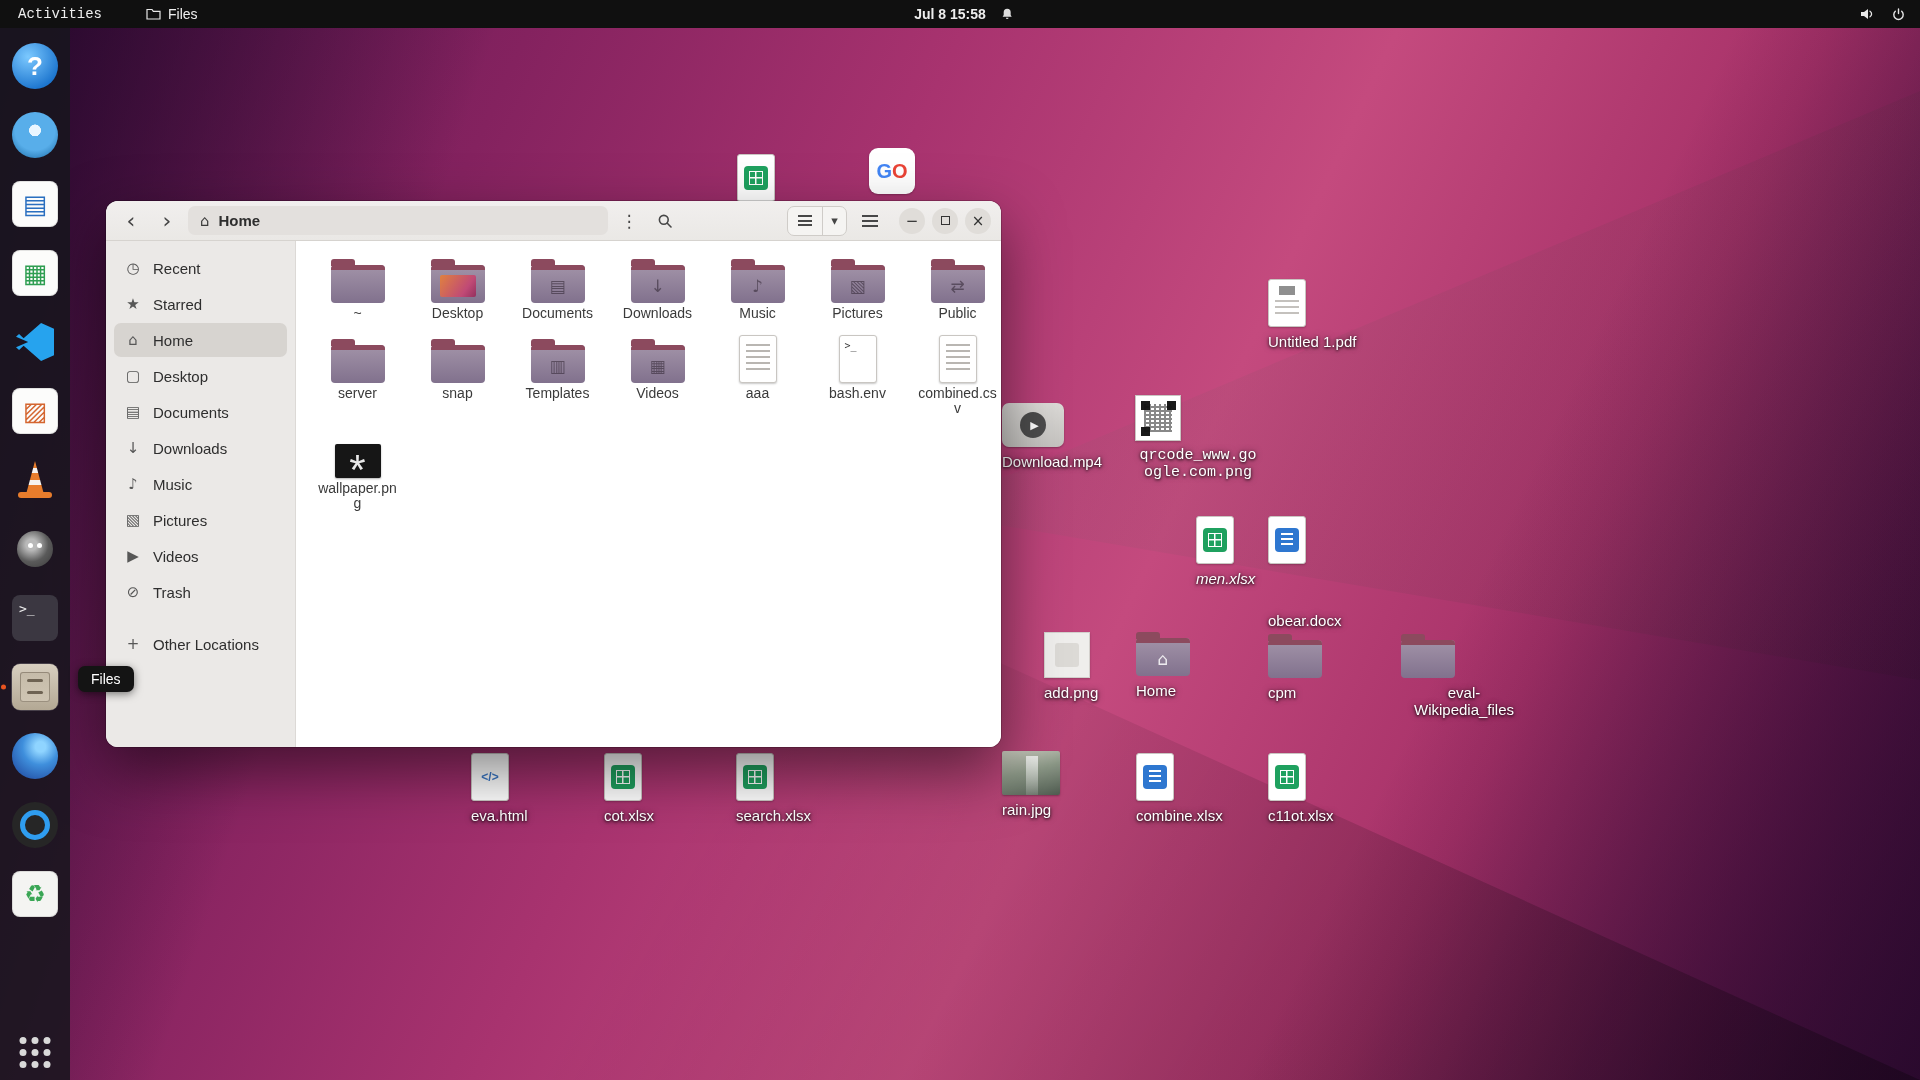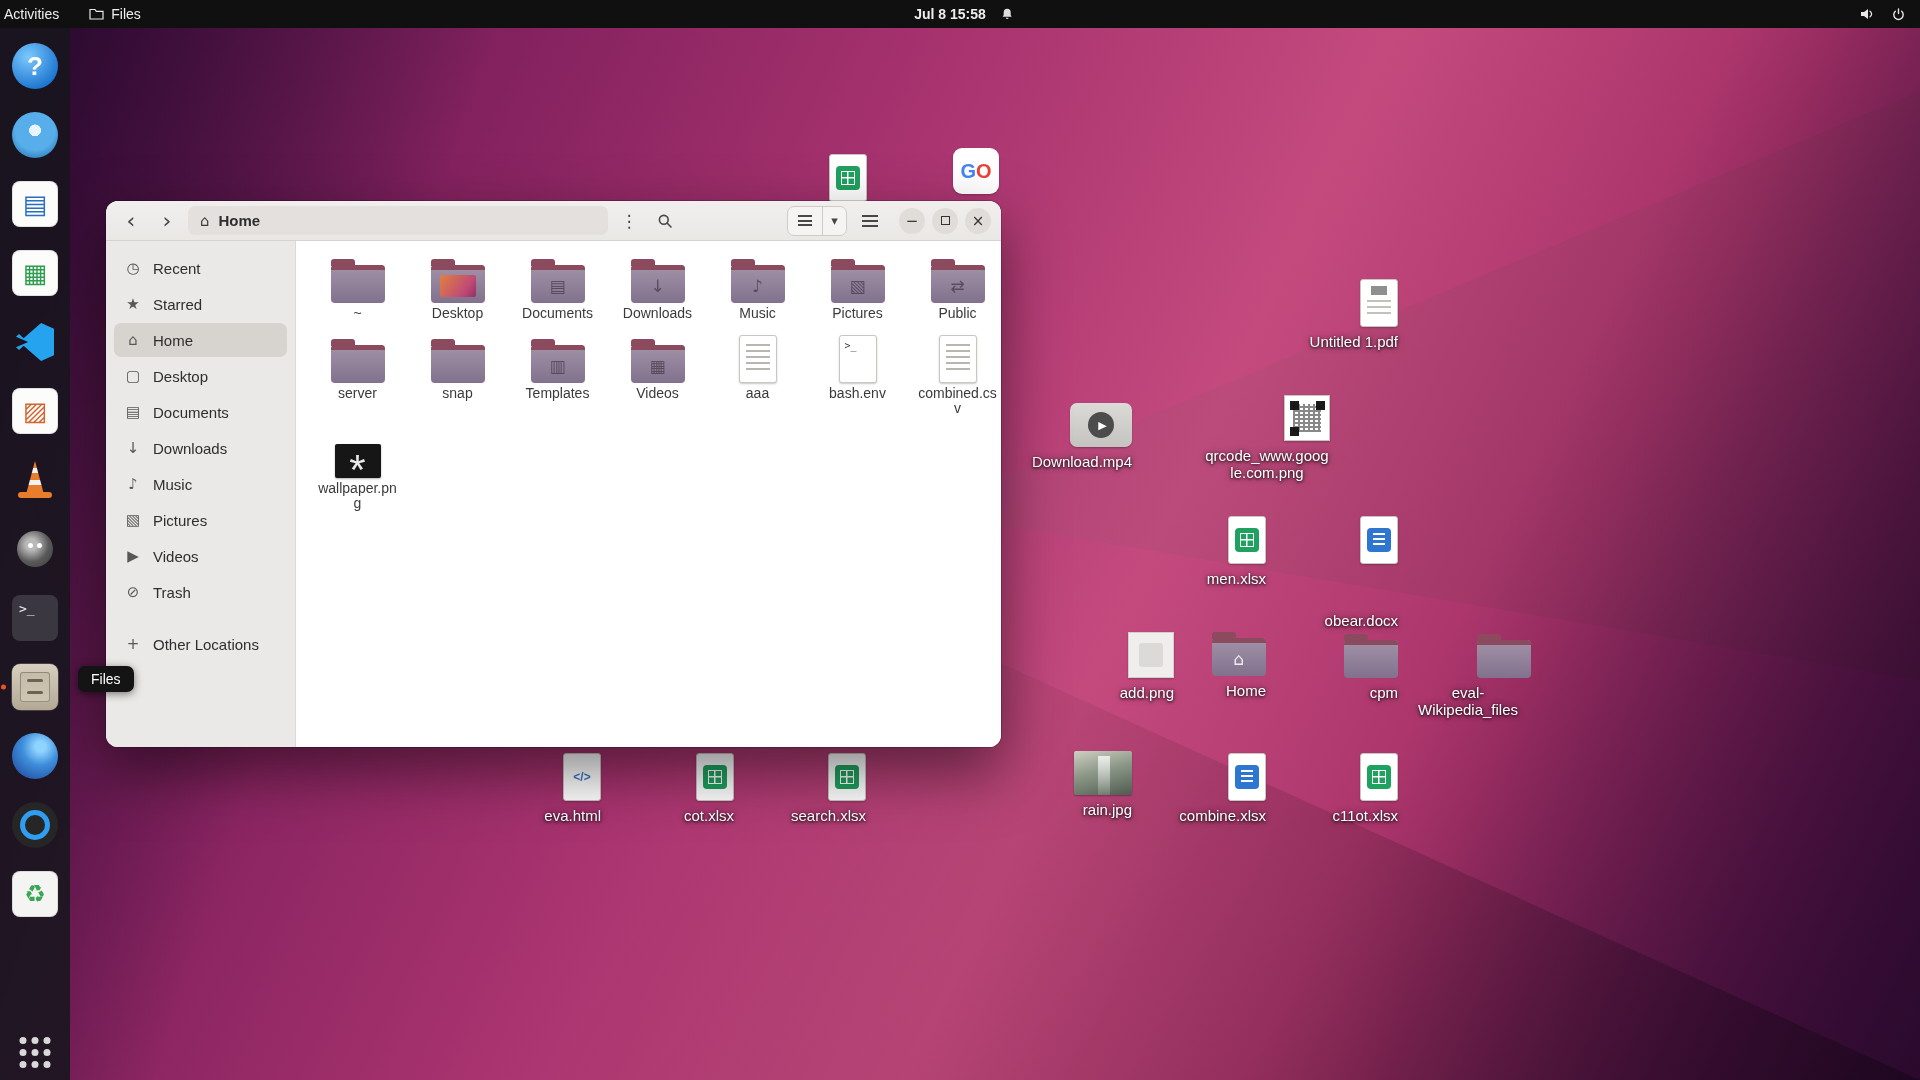--- a/index.html
+++ b/index.html
@@ -17,21 +17,21 @@
   .wallpaper::before { content:""; position:absolute; inset:0;
     background:linear-gradient(120deg, rgba(255,200,220,.10), rgba(0,0,0,.10));
     clip-path:polygon(100% 6%, 48% 46%, 100% 62%); }
   .wallpaper::after { content:""; position:absolute; inset:0;
     background:linear-gradient(300deg, rgba(0,0,0,.28), rgba(0,0,0,0) 55%);
     clip-path:polygon(0 100%, 42% 52%, 100% 100%); }
 
   
   .topbar { position:absolute; top:0; left:0; right:0; height:28px; background:#101010; color:#eee;
     display:flex; align-items:center; font-size:14px; z-index:50; }
-  .tb-activities { padding:0 4px; height:100%; display:flex; align-items:center; }
+  .tb-activities { padding:0 18px; height:100%; display:flex; align-items:center;font-family:Liberation Mono, monospace; }
   .tb-app { display:flex; align-items:center; gap:7px; margin-left:26px; }
   .tb-center { position:absolute; left:50%; transform:translateX(-46%); display:flex; align-items:center; gap:14px; font-weight:bold; }
   .tb-right { margin-left:auto; display:flex; align-items:center; gap:16px; padding-right:14px; }
 
   
   .dock { position:absolute; top:28px; left:0; bottom:0; width:70px; background:rgba(24,22,30,.88);
     display:flex; flex-direction:column; align-items:center; padding-top:14px; z-index:40; }
   .dock-items { display:flex; flex-direction:column; gap:21px; align-items:center; }
   .dock-item { width:48px; height:48px; border-radius:10px; display:flex; align-items:center; justify-content:center; position:relative; }
   .dock-item.active { background:rgba(255,255,255,.18); }
@@ -70,21 +70,21 @@
   .di-ring { background:#262626; border-radius:50%; }
   .di-ring::after { content:""; width:20px; height:20px; border-radius:50%; border:5px solid #2f9df0; }
   .di-trash { background:#f4f4f2; border-radius:8px; box-shadow:inset 0 0 0 1px rgba(0,0,0,.10); }
   .di-trash::after { content:"♻"; font-family:"DejaVu Sans"; color:#3aa655; font-size:24px; }
 
   .dock-tooltip { position:absolute; left:78px; top:666px; z-index:60; background:#141414; color:#fff;
     font-size:14px; padding:5px 13px; border-radius:7px; box-shadow:0 2px 8px rgba(0,0,0,.5); }
 
   
   .desktop-icons { position:absolute; inset:0; z-index:5; }
-  .desk-item { position:absolute; width:130px; display:flex; flex-direction:column; align-items:flex-end; gap:6px; }
+  .desk-item { position:absolute; width:130px; display:flex; flex-direction:column; align-items:flex-start; gap:6px; }
   .desk-icon-box { height:52px; display:flex; align-items:flex-end; justify-content:center; }
   .desk-label { color:#fff; font-size:15px; line-height:17px; text-align:center; max-width:126px;
     word-break:break-word; text-shadow:0 1px 3px rgba(0,0,0,.95), 0 0 6px rgba(0,0,0,.5); }
 
   
   .fi { position:relative; display:block; }
   .fi-folder,.fi-folder-desktop,.fi-folder-home { width:54px; height:38px; border-radius:4px;
     background:linear-gradient(180deg,#a293a8 0%,#81718d 100%); }
   .fi-folder::before,.fi-folder-desktop::before,.fi-folder-home::before { content:""; position:absolute; top:-6px; left:0;
     width:24px; height:7px; background:#8c4a5e; border-radius:3px 3px 0 0; }
@@ -313,30 +313,30 @@
 
     <div class="desk-item" style="left: 1002px; top: 395px;">
       <span class="desk-icon-box">
         <span class="fi fi-video">
           <span class="emblem"></span>
         </span>
       </span>
       <span class="desk-label">Download.mp4</span>
     </div>
 
-    <div class="desk-item" style="left: 1200px; top: 389px;">
+    <div class="desk-item" style="left: 1135px; top: 389px; font-family: Liberation Mono, monospace;">
       <span class="desk-icon-box">
         <span class="fi fi-qr">
           <span class="emblem"></span>
         </span>
       </span>
       <span class="desk-label">qrcode_www.google.com.png</span>
     </div>
 
-    <div class="desk-item" style="left: 1136px; top: 512px;">
+    <div class="desk-item" style="left: 1196px; top: 512px; font-style: italic;">
       <span class="desk-icon-box">
         <span class="fi fi-sheet">
           <span class="emblem"></span>
         </span>
       </span>
       <span class="desk-label">men.xlsx</span>
     </div>
 
     <div class="desk-item" style="left: 1268px; top: 512px; gap: 48px;">
       <span class="desk-icon-box">

